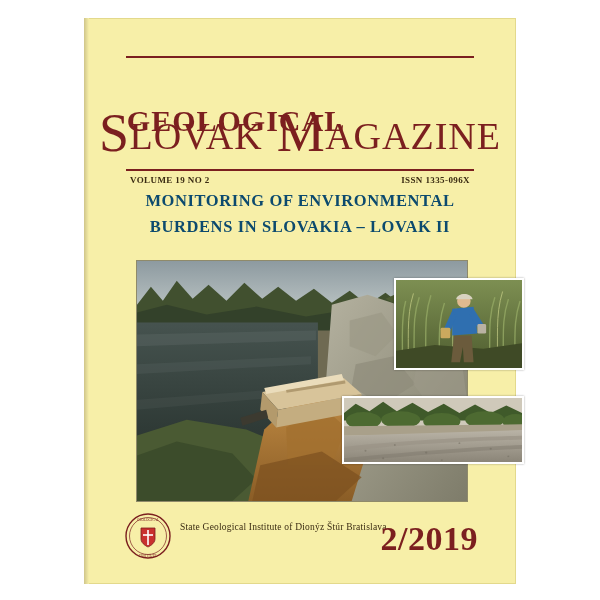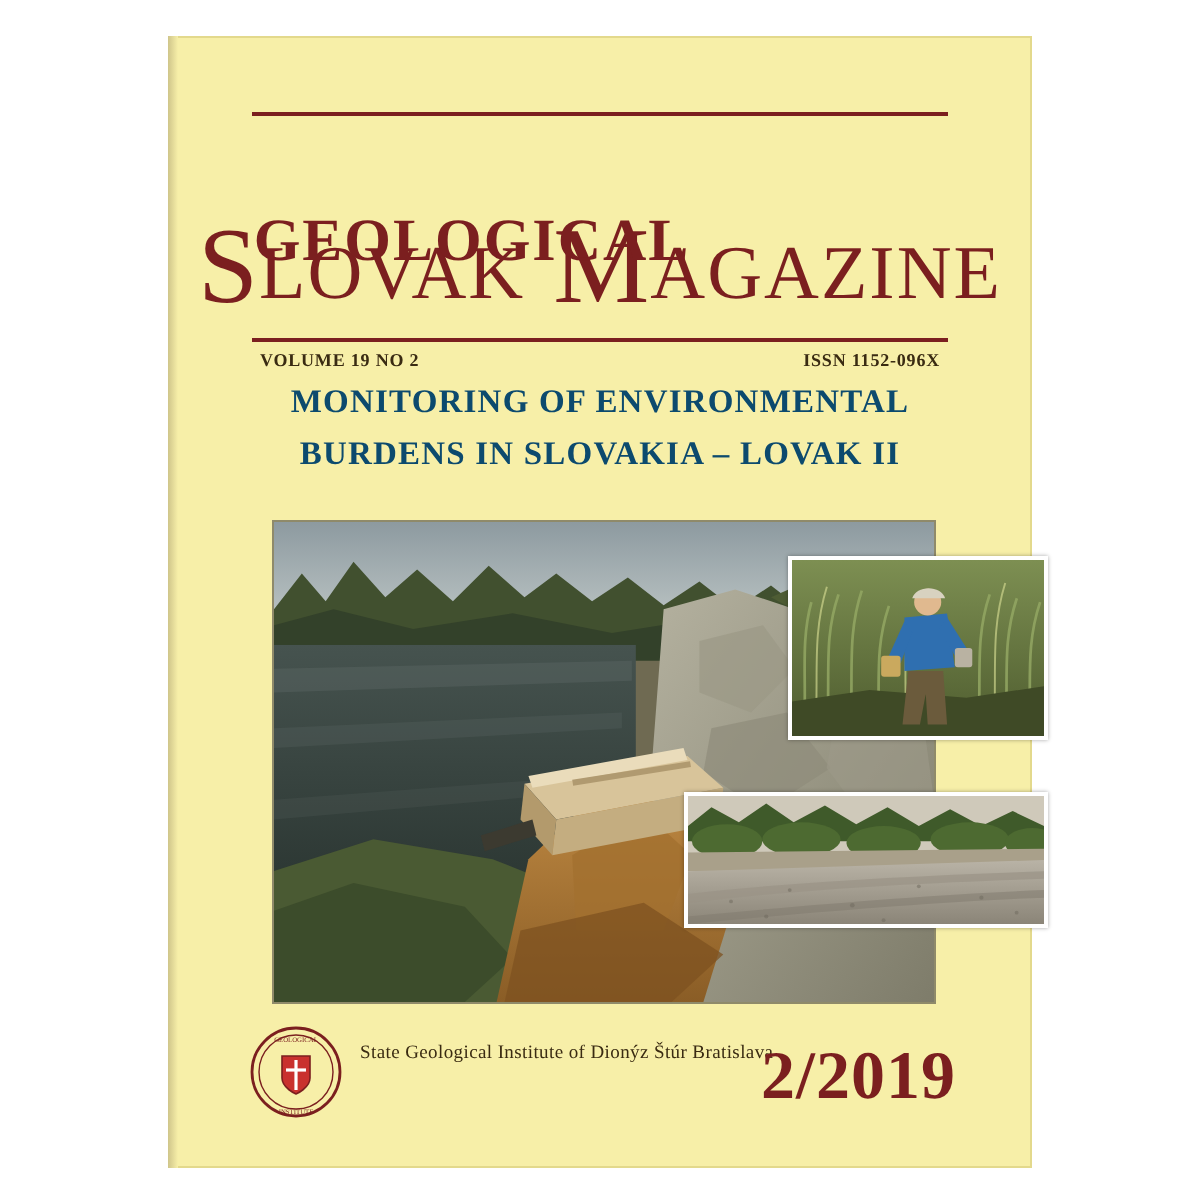--- a/index.html
+++ b/index.html
@@ -227,21 +227,21 @@
       <div class="line1">
         <span class="big-s">S</span><span class="lovak">LOVAK</span><span class="gap"></span><span class="big-m">M</span><span class="agazine">AGAZINE</span>
       </div>
       <div class="line2">
         <span class="geo">GEOLOGICAL</span>
       </div>
     </div>
 
     <div class="meta-row">
       <span class="vol">VOLUME 19   NO 2</span>
-      <span class="issn">ISSN 1152-096X</span>
+      <span class="issn">ISSN 1335-096X</span>
     </div>
     <div class="meta-rule"></div>
 
     <div class="title">
       <div>MONITORING OF ENVIRONMENTAL</div>
       <div>BURDENS IN SLOVAKIA – LOVAK II</div>
     </div>
 
     <div class="collage">
 

